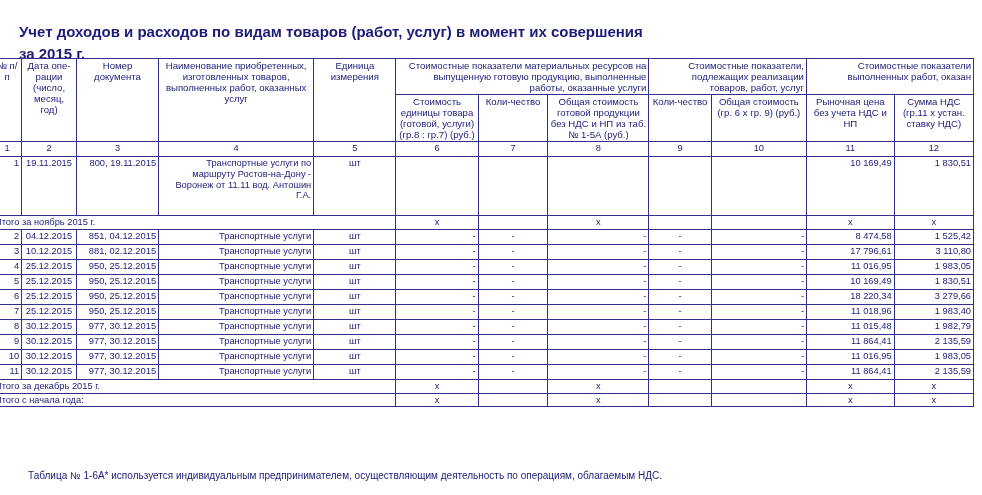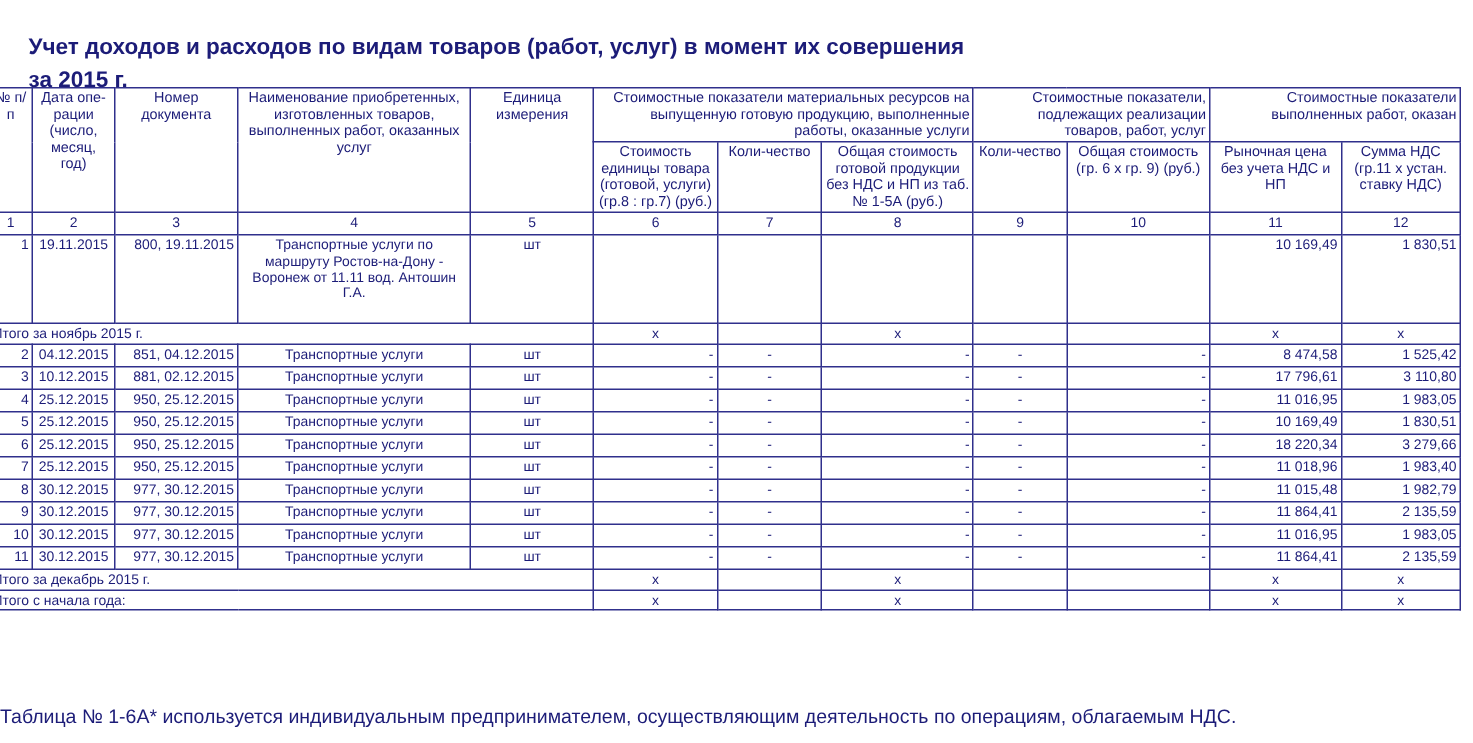--- a/index.html
+++ b/index.html
@@ -64,33 +64,34 @@
     padding: 3px 3px;
   }
   .numrow td {
     text-align: center;
     font-size: 9.3px;
     padding: 1px 2px;
     height: 12px;
   }
   .c { text-align: center; }
   .r { text-align: right; }
-  .l { text-align: center; }
+  .l { text-align: right; }
   .total-label {
     text-align: left;
     font-weight: normal;
   }
   .data-row td { height: 12px; }
   .row1 td { height: 56px; }
   .footnote {
     position: absolute;
     left: 0px;
     top: 470px;
-    font-size: 13px;
+    font-size: 10px;
     color: #1c1c78;
+    padding-left: 28px;
   }
 </style>
 </head>
 <body>
 
 <div class="page">
 
   <div class="doc-title">
     <span>Учет доходов и расходов по видам товаров (работ, услуг) в момент их совершения</span>
     <span class="line2">за 2015 г.</span>

